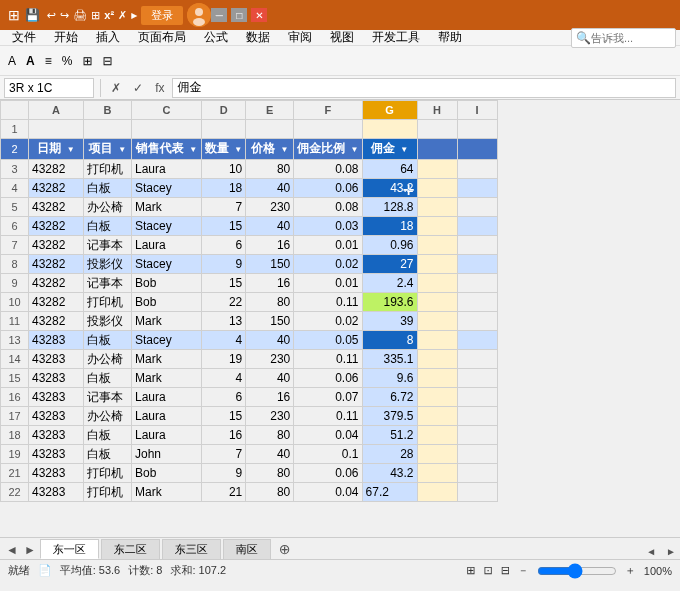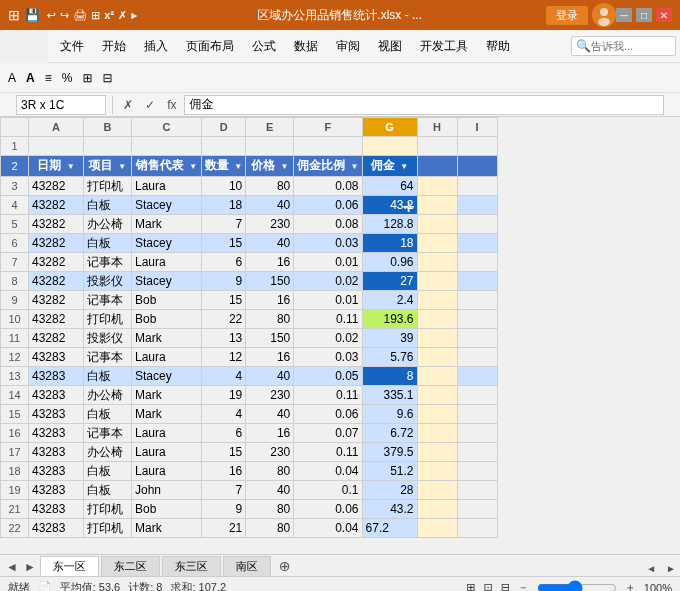--- a/index.html
+++ b/index.html
@@ -17,27 +17,26 @@
     }
     .title-bar-left { display: flex; align-items: center; gap: 4px; }
     .title-bar-title { flex: 1; text-align: center; font-size: 12px; }
     .title-bar-controls { display: flex; gap: 4px; }
     .win-btn { width: 16px; height: 14px; background: #999; border: none; color: white; font-size: 10px; cursor: pointer; display: flex; align-items: center; justify-content: center; }
     .win-btn.close { background: #e74c3c; }
 
     
     .menu-bar {
       background: #f5f5f5;
-      height: 33px;
+      height: 16px;
       display: flex;
       align-items: center;
       padding: 0 4px;
       border-bottom: 1px solid #ddd;
       gap: 2px;
-      margin-left: 48px;
     }
     .menu-item {
       padding: 2px 8px;
       cursor: pointer;
       font-size: 12px;
       border-radius: 2px;
     }
 
     .search-box {
       margin-left: auto;
@@ -62,21 +61,21 @@
       gap: 2px;
     }
 
     
     .formula-bar {
       background: #f5f5f5;
       height: 24px;
       display: flex;
       align-items: center;
       border-bottom: 1px solid #ccc;
-      padding: 0 16px;
+      padding: 0 4px;
       gap: 4px;
     }
     .name-box {
       width: 90px;
       height: 20px;
       border: 1px solid #ccc;
       padding: 1px 4px;
       font-size: 12px;
       background: white;
     }
@@ -238,21 +237,20 @@
     <span style="font-size:14px;">⊞</span>
     <span style="font-size:12px; margin:0 2px;">💾</span>
     <span style="font-size:11px;">↩</span>
     <span style="font-size:11px;">↪</span>
     <span style="font-size:11px;">🖨</span>
     <span style="font-size:11px;">⊞</span>
     <span style="font-size:11px; font-weight:bold;">x²</span>
     <span style="font-size:11px;">✗</span>
     <span>▸</span>
   </div>
-  <div class="title-bar-title">区域办公用品销售统计.xlsx - ...</div>
   <button class="login-btn">登录</button>
   <div class="avatar">
     <svg width="24" height="24" viewBox="0 0 24 24">
       <circle cx="12" cy="12" r="12" fill="#e67e22"></circle>
       <circle cx="12" cy="9" r="4" fill="#fff" opacity="0.7"></circle>
       <ellipse cx="12" cy="19" rx="6" ry="4" fill="#fff" opacity="0.7"></ellipse>
     </svg>
   </div>
   <div class="title-bar-controls">
     <button class="win-btn">─</button>
@@ -465,32 +463,20 @@
           <td class="cell">投影仪</td>
           <td class="cell">Mark</td>
           <td class="cell" style="text-align:right;">13</td>
           <td class="cell" style="text-align:right;">150</td>
           <td class="cell" style="text-align:right;">0.02</td>
           <td class="cell" style="text-align:right; background:#cce0ff;">39</td>
           <td class="cell selected-col"></td>
           <td class="cell"></td>
         </tr>
 
-        <tr>
-          <td class="row-header">12</td>
-          <td class="cell">43283</td>
-          <td class="cell">记事本</td>
-          <td class="cell">Laura</td>
-          <td class="cell" style="text-align:right;">12</td>
-          <td class="cell" style="text-align:right;">16</td>
-          <td class="cell" style="text-align:right;">0.03</td>
-          <td class="cell" style="text-align:right; background:#cce0ff;">5.76</td>
-          <td class="cell selected-col"></td>
-          <td class="cell"></td>
-        </tr>
 
         <tr style="background:#cce0ff;">
           <td class="row-header">13</td>
           <td class="cell" style="background:#cce0ff;">43283</td>
           <td class="cell" style="background:#cce0ff;">白板</td>
           <td class="cell" style="background:#cce0ff;">Stacey</td>
           <td class="cell" style="text-align:right; background:#cce0ff;">4</td>
           <td class="cell" style="text-align:right; background:#cce0ff;">40</td>
           <td class="cell" style="text-align:right; background:#cce0ff;">0.05</td>
           <td class="cell" style="text-align:right; background:#1565c0; color:white;">8</td>

